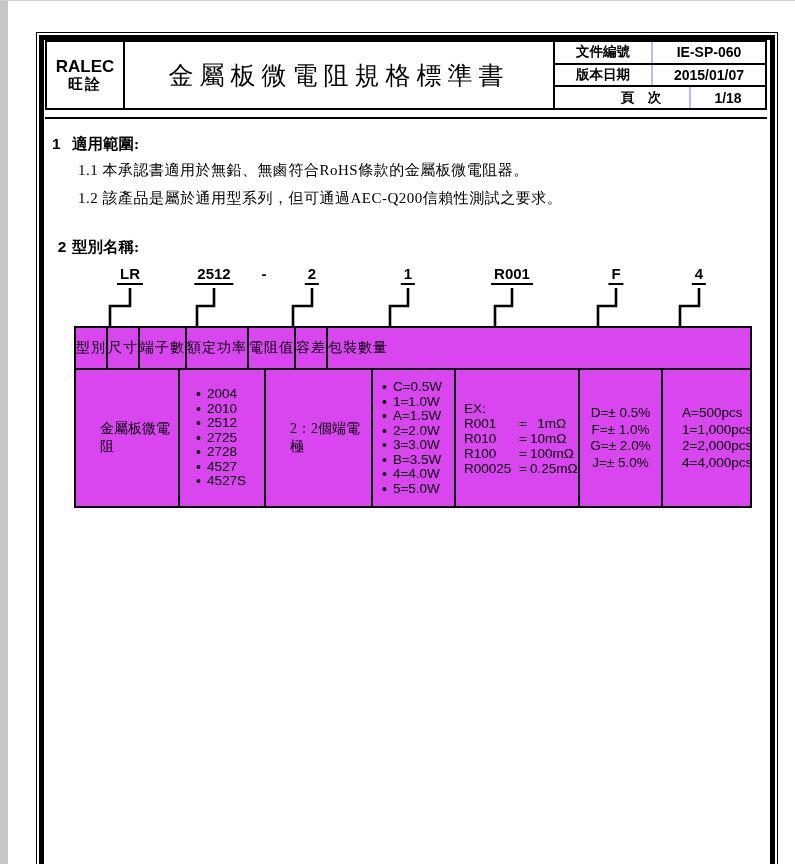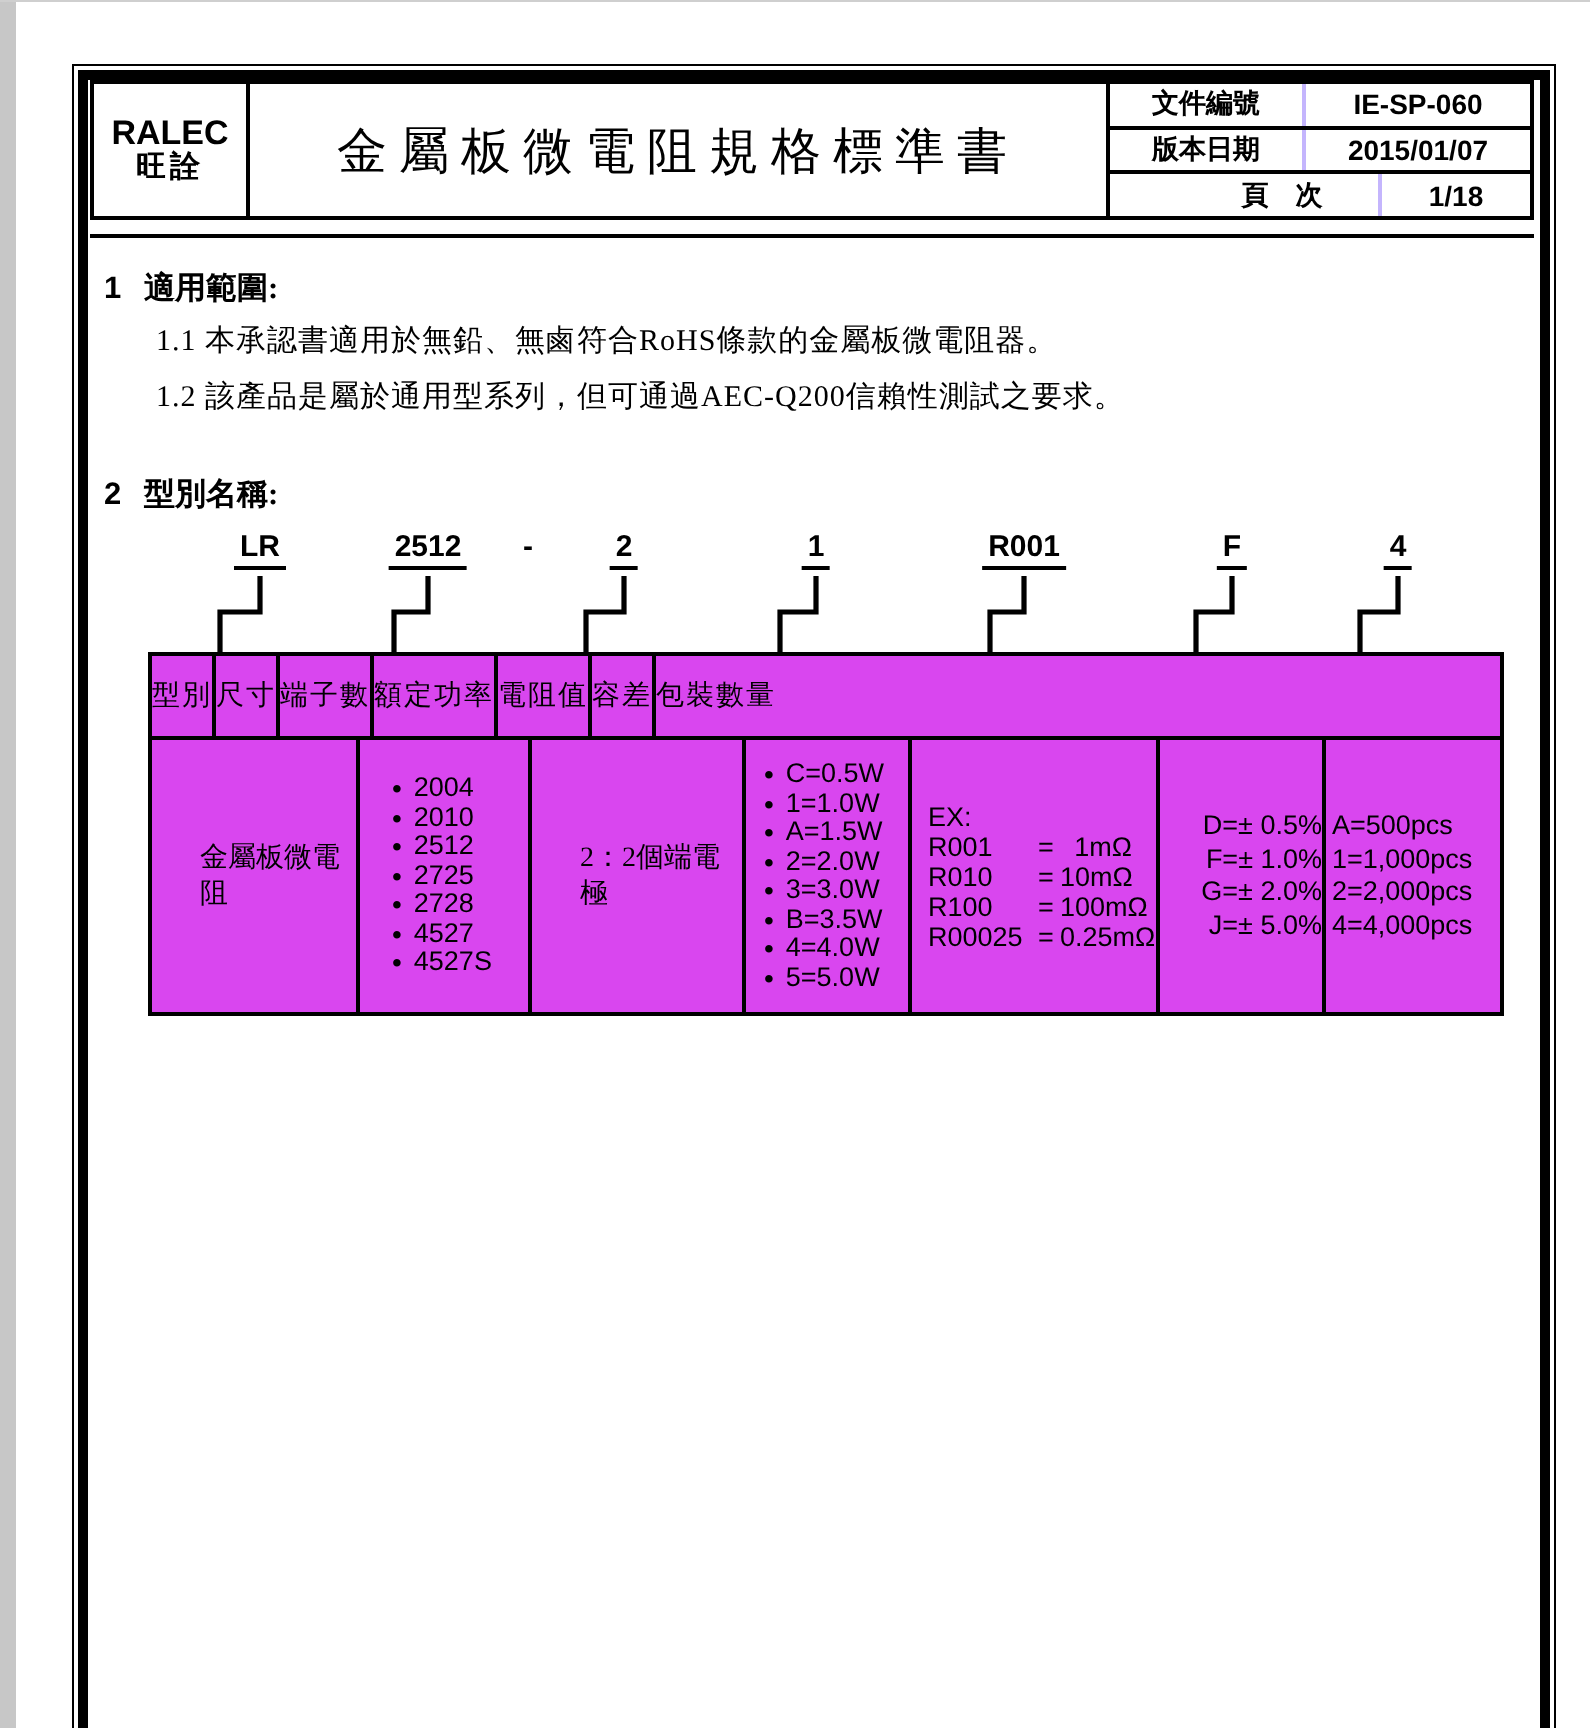--- a/index.html
+++ b/index.html
@@ -30,21 +30,21 @@
   .info-row:last-child{border-bottom:none;margin-left:38px;}
   .info-label{width:96px;border-right:2px solid #c4b5fd;display:flex;align-items:center;justify-content:center;
               font-family:"Liberation Serif",serif;font-weight:bold;font-size:13.5px;white-space:pre;}
   .info-value{flex:1;display:flex;align-items:center;justify-content:center;font-weight:bold;font-size:14px;}
   .header-divider{position:absolute;left:45px;top:117px;width:722px;height:2px;background:#000;}
 
   
   .sec-heading{position:absolute;font-family:"Liberation Serif",serif;font-weight:bold;font-size:15.5px;white-space:nowrap;}
   .sec-heading .sec-num{display:inline-block;min-width:20px;font-family:"Liberation Sans",sans-serif;}
   #sec1{left:52px;top:134px;}
-  #sec2{left:52px;top:237px;}
+  #sec2{left:52px;top:237px;text-align:center;}
   .body-line{position:absolute;font-family:"Liberation Serif",serif;font-size:15px;white-space:nowrap;letter-spacing:0.5px;}
   #line11{left:78px;top:161px;}
   #line12{left:78px;top:189px;}
 
   
   .code{position:absolute;top:265px;transform:translateX(-50%);font-weight:bold;font-size:15px;
         border-bottom:2.5px solid #000;padding:0 3px 1px 3px;white-space:nowrap;}
   .code.dash{border-bottom:none;}
   .connectors{position:absolute;left:0;top:0;width:795px;height:864px;pointer-events:none;}
 
@@ -64,24 +64,24 @@
   .list{display:flex;flex-direction:column;justify-content:center;height:100%;
         font-size:13.5px;line-height:14.5px;padding-left:16px;box-sizing:border-box;}
   .c4 .list{padding-left:9px;}
   .li{display:flex;align-items:center;white-space:nowrap;}
   .bullet{margin-right:6px;font-size:14px;line-height:14.5px;}
   .res-cell{display:flex;flex-direction:column;justify-content:center;height:100%;
             padding:0 12px 0 8px;box-sizing:border-box;font-size:13.5px;line-height:15px;}
   .res-row{display:grid;grid-template-columns:52px 14px 1fr;white-space:nowrap;}
   .res-row .eq{text-align:center;}
   .res-row .val{text-align:right;}
-  .lines-center{display:flex;flex-direction:column;justify-content:center;align-items:flex-end;height:100%;
+  .lines-center{display:flex;flex-direction:column;justify-content:center;align-items:center;height:100%;
                 font-size:13.5px;line-height:16.5px;}
   .lines-left{display:flex;flex-direction:column;justify-content:center;height:100%;
-              padding-left:3px;box-sizing:border-box;font-size:13.5px;line-height:16.5px;}
+              padding-left:19px;box-sizing:border-box;font-size:13.5px;line-height:16.5px;}
 </style>
 </head>
 <body>
 
 <div class="left-strip"></div>
 <div class="top-strip"></div>
 
 <div class="frame">
   <div class="frame-inner"></div>
 </div>

